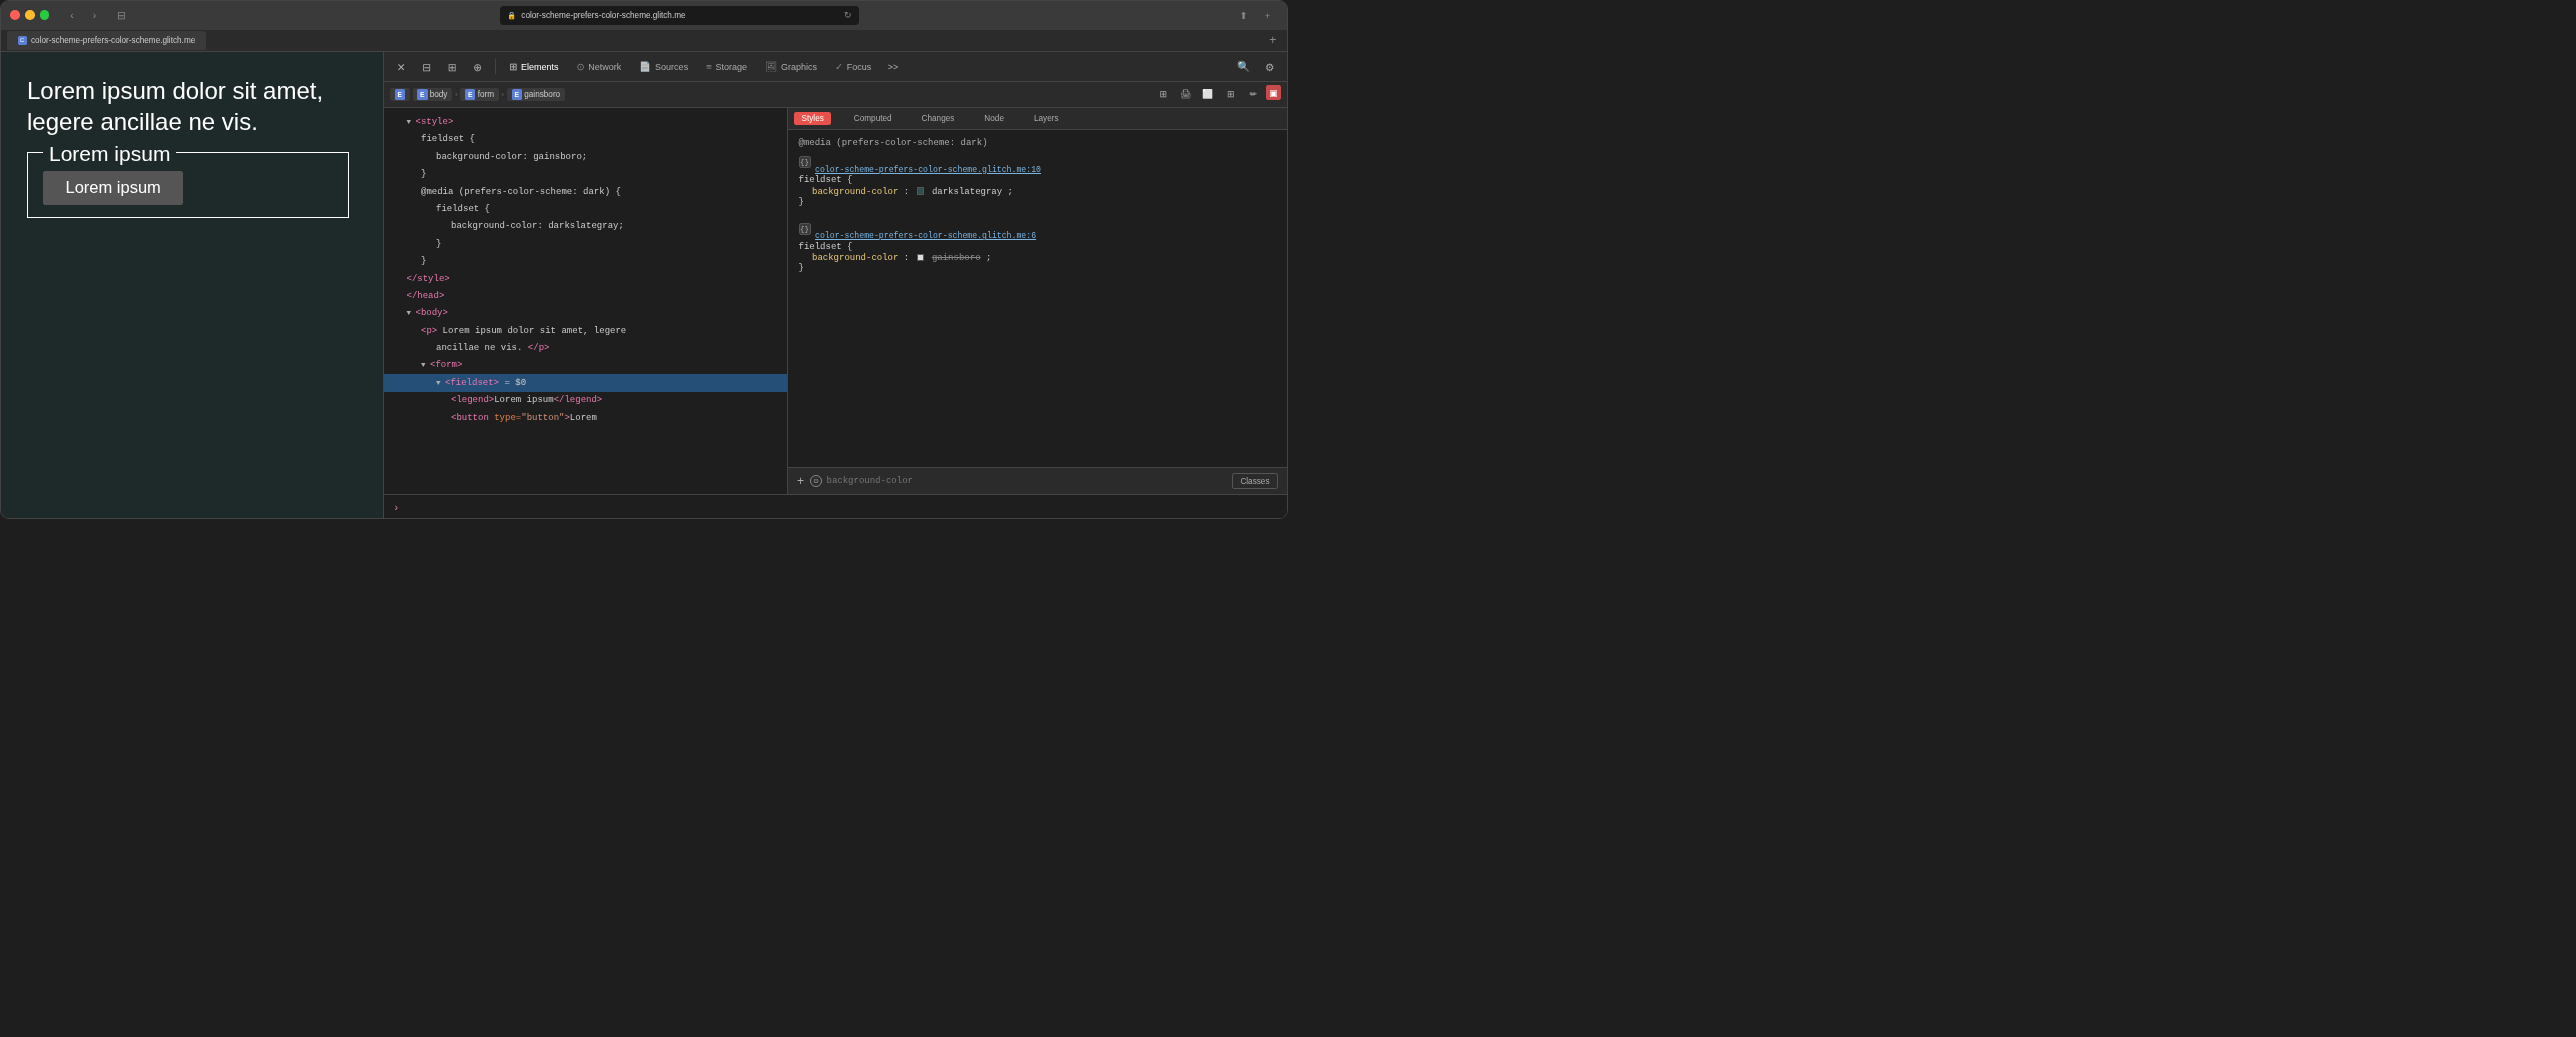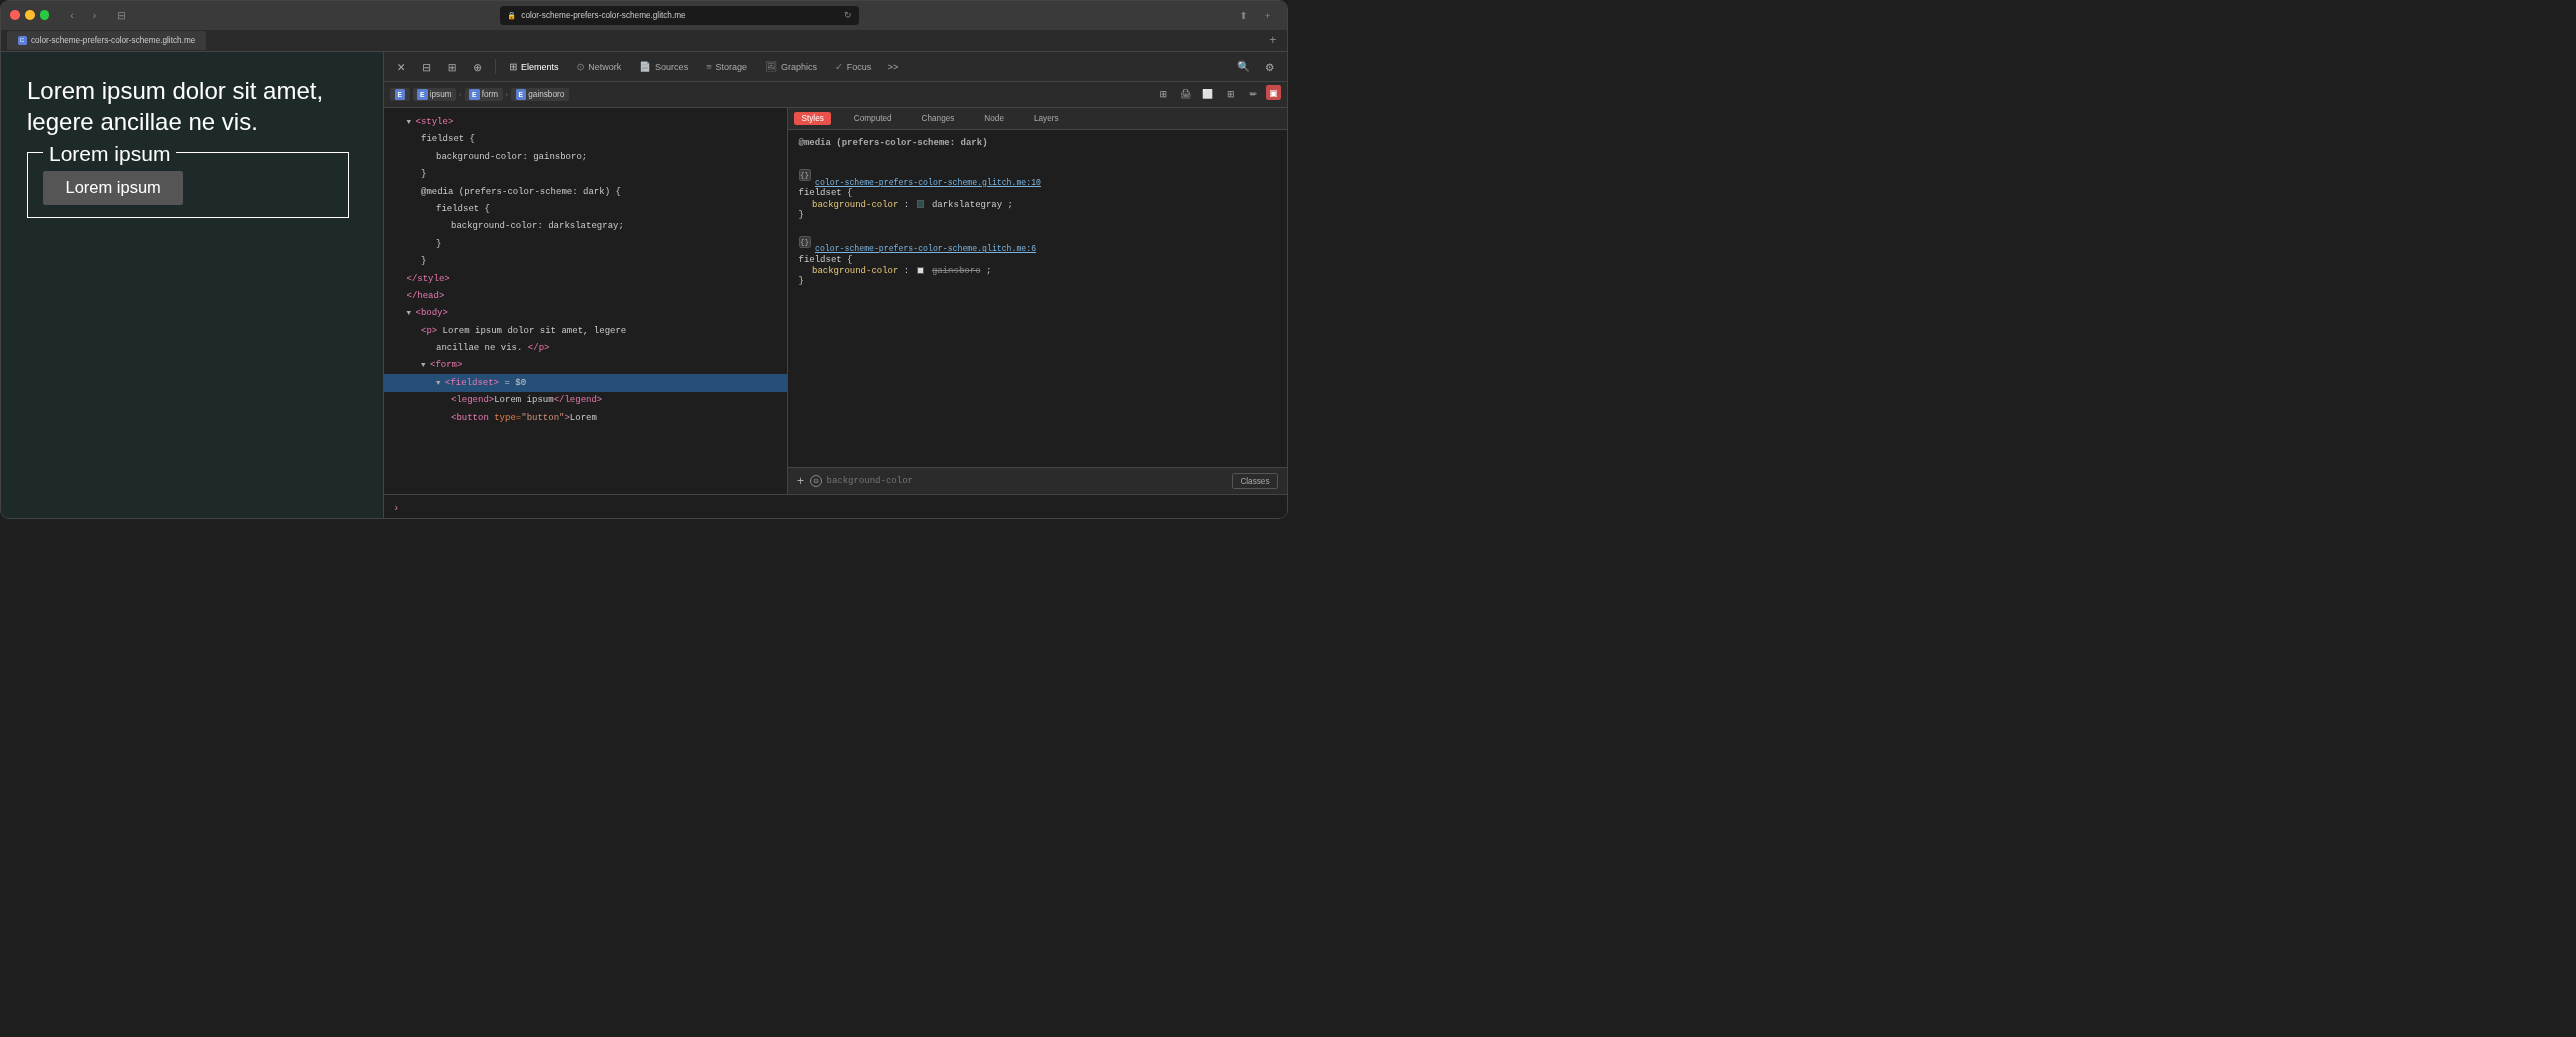--- a/index.html
+++ b/index.html
@@ -469,22 +469,21 @@
     .css-rules {
       flex: 1;
       overflow-y: auto;
       padding: 7.5px 10.5px;
       font-family: 'Courier New', Courier, monospace;
       font-size: 9px;
     }
 
     .media-query {
       color: #aaa;
-      margin-bottom: 16px;
-      font-weight: bold;
+      margin-bottom: 3px;
     }
 
     .rule-block {
       margin-bottom: 10.5px;
     }
 
     .rule-source {
       display: flex;
       align-items: center;
       gap: 4.5px;
@@ -711,21 +710,21 @@
         <button class="dt-tool-btn">🔍</button>
         <button class="dt-tool-btn">⚙</button>
       </div>
 
       <div class="breadcrumb-bar">
         <div class="bc-item">
           <div class="bc-e-badge">E</div>
         </div>
         <div class="bc-item">
           <div class="bc-e-badge">E</div>
-          <span>ipsum</span>
+          <span>body</span>
         </div>
         <span class="bc-separator">›</span>
         <div class="bc-item">
           <div class="bc-e-badge">E</div>
           <span>form</span>
         </div>
         <span class="bc-separator">›</span>
         <div class="bc-item">
           <div class="bc-e-badge">E</div>
           <span>gainsboro</span>

